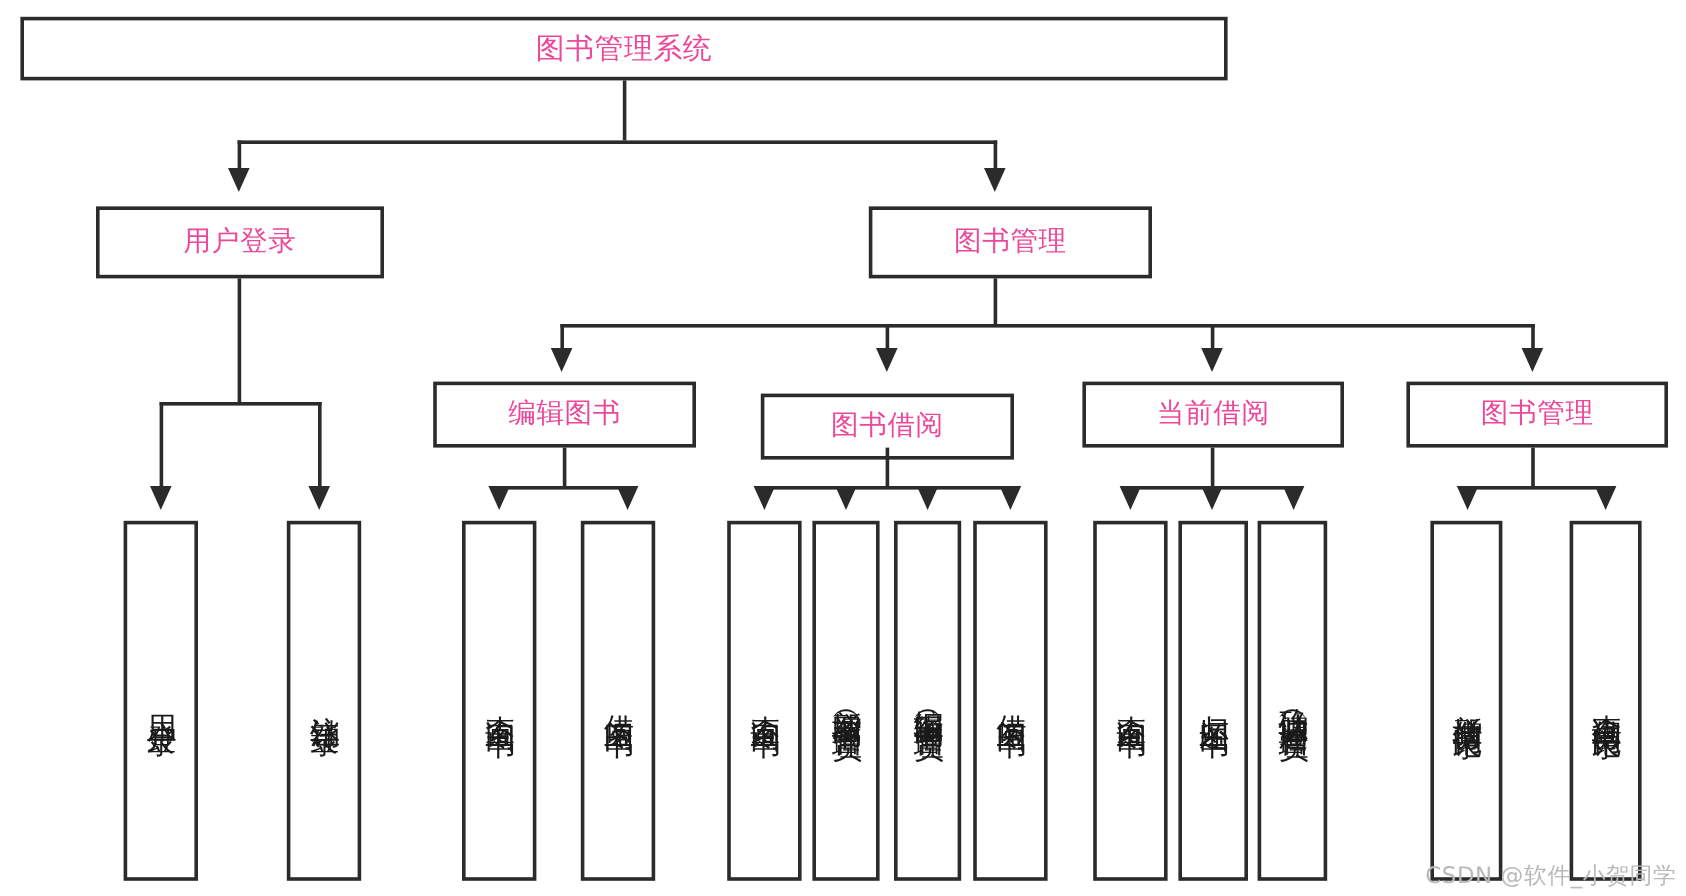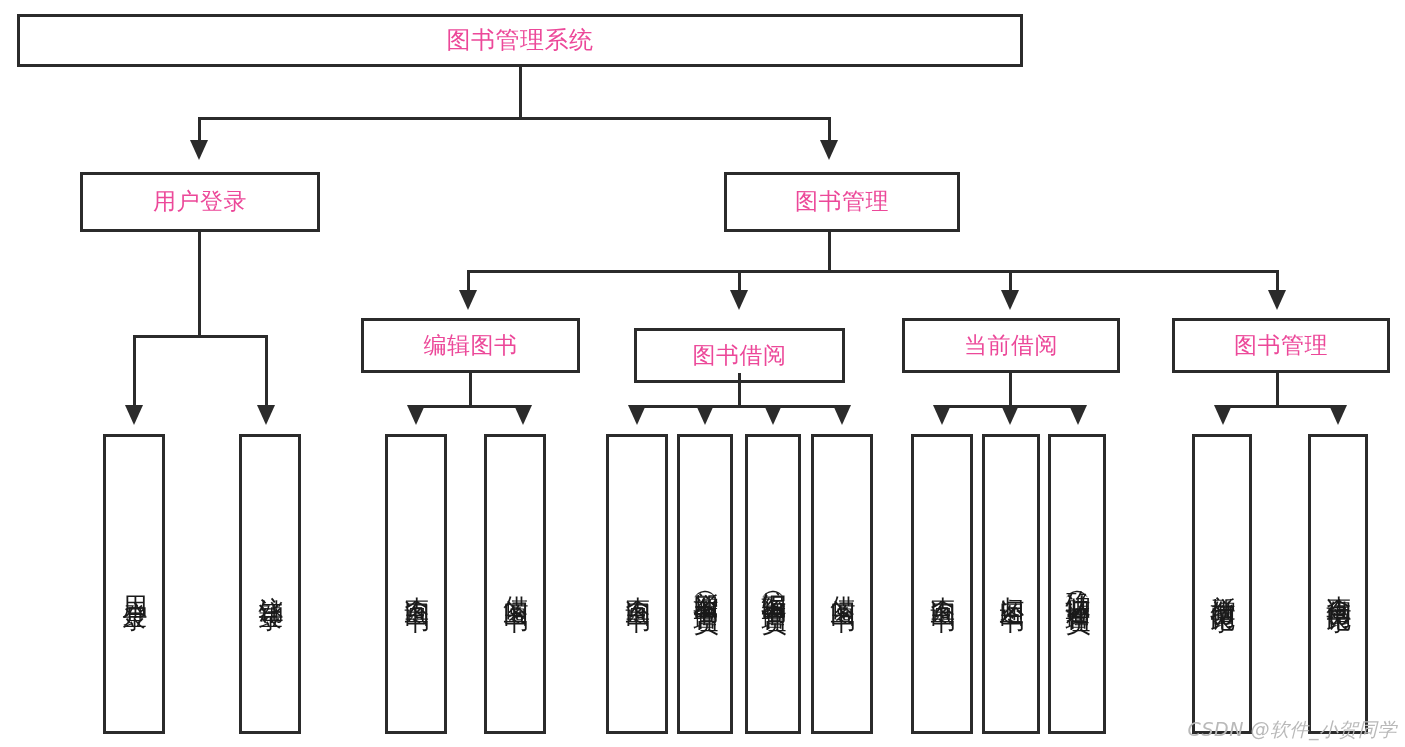--- a/index.html
+++ b/index.html
@@ -87,21 +87,20 @@
   #watermark {
     position: absolute;
     right: 8px;
     bottom: 4px;
     font-size: 19px;
     color: #b9b9b9;
     letter-spacing: 0.5px;
     user-select: none;
     pointer-events: none;
     white-space: nowrap;
-    font-style: italic;
   }
 </style>
 </head>
 <body>
 
 <div id="canvas">
 
   <div class="box root h" style="left:17px; top:14px; width:1006px; height:53px;">
     <span class="label">图书管理系统</span>
   </div>

